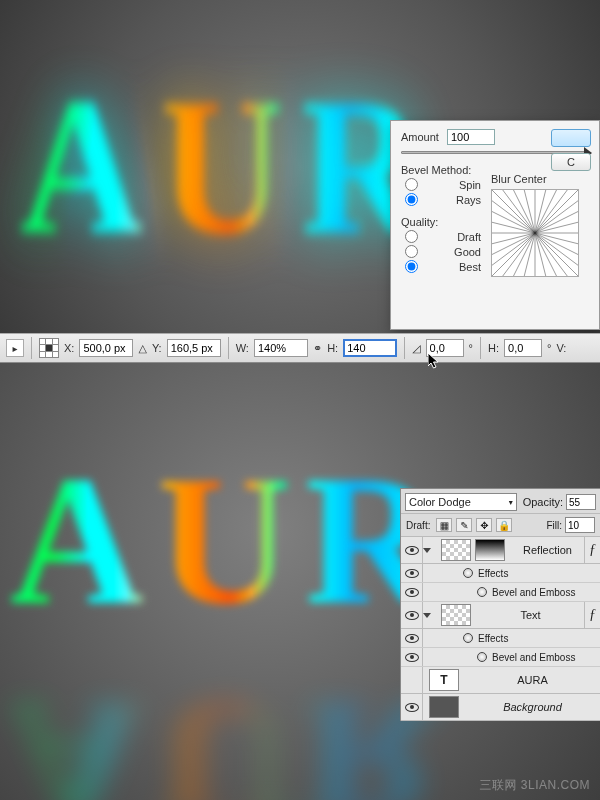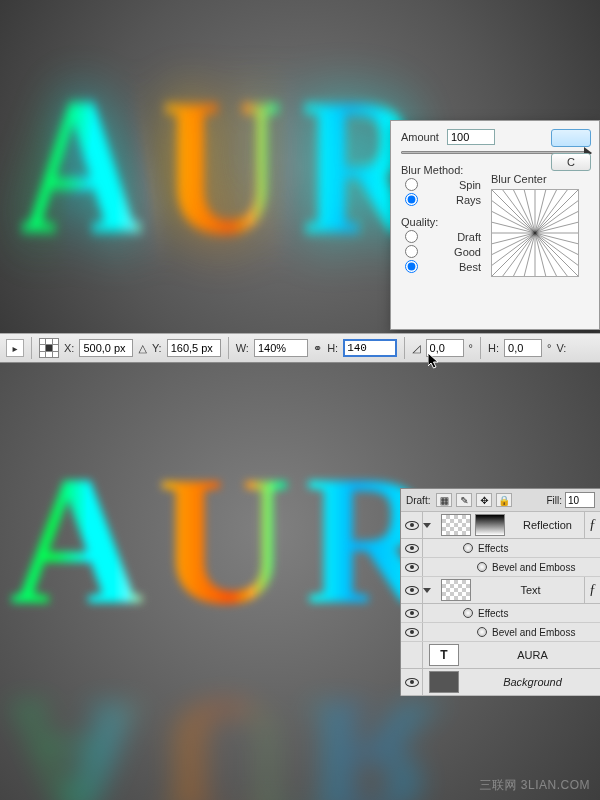--- a/index.html
+++ b/index.html
@@ -74,21 +74,21 @@
   .options-bar .sep { width:1px; height:22px; background:#aaa; margin:0 2px; }
   .ref-grid {
     width:20px; height:20px; display:grid; grid-template-columns:repeat(3,1fr); grid-template-rows:repeat(3,1fr);
     gap:1px; background:#888; border:1px solid #888;
   }
   .ref-grid span { background:#fff; }
   .ref-grid span.sel { background:#333; }
   .opt-input {
     width:54px; height:18px; background:#fff; border:1px solid #999; font-size:11px; padding:0 3px;
   }
-  .opt-input.sel { border-color:#3a7bd5; box-shadow:0 0 0 1px #3a7bd5 inset;font-family:Liberation Mono, monospace; }
+  .opt-input.sel { border-color:#3a7bd5; box-shadow:0 0 0 1px #3a7bd5 inset; }
   .icon-btn {
     width:18px; height:18px; background:#fff; border:1px solid #aaa; display:flex;
     align-items:center; justify-content:center; font-size:10px;
   }
   .cursor-ptr {
     position:absolute; top:353px; left:428px; width:12px; height:16px; pointer-events:none; z-index:50;
   }
 
   
   .canvas-bottom {
@@ -195,21 +195,21 @@
 
   <div class="dialog">
     <div class="dlg-row">
       <label>Amount</label>
       <input type="text" value="100" style="">
     </div>
     <div class="slider-track"></div>
 
     <div class="dlg-cols">
       <div class="dlg-left">
-        <div class="dlg-group-title">Blur Method:</div>
+        <div class="dlg-group-title">Bevel Method:</div>
         <div class="radio-row">
             <input type="radio" name="bm" style="">
             <span>Spin</span>
           </div>
         <div class="radio-row">
             <input type="radio" name="bm" checked="" style="">
             <span>Rays</span>
           </div>
 
         <div class="dlg-group-title" style="margin-top:10px">Quality:</div>
@@ -313,20 +313,30 @@
     <path d="M0 0 L0 13 L3 10 L5.5 15 L8 14 L5.5 9 L10 9 Z" fill="#000" stroke="#fff" stroke-width="1"></path>
   </svg>
 
 <div class="canvas-bottom">
   <div class="aura2">AUR</div>
   <div class="aura2 reflection">AUR</div>
   <div class="watermark">三联网 3LIAN.COM</div>
 </div>
 
 <div class="layers">
+  <div class="lp-top">
+    <div class="blend-select">
+      <span>Color Dodge</span>
+        <span class="tri">▾</span>
+    </div>
+    <div class="lp-opacity">
+      <span>Opacity:</span>
+      <input class="op-input" value="55" style="">
+    </div>
+  </div>
   <div class="lp-lock">
     <span>Draft:</span>
     <div class="lock-icons">
       <span>▦</span>
       <span>✎</span>
       <span>✥</span>
       <span>🔒</span>
     </div>
     <div class="fill-box">
       <span>Fill:</span>

